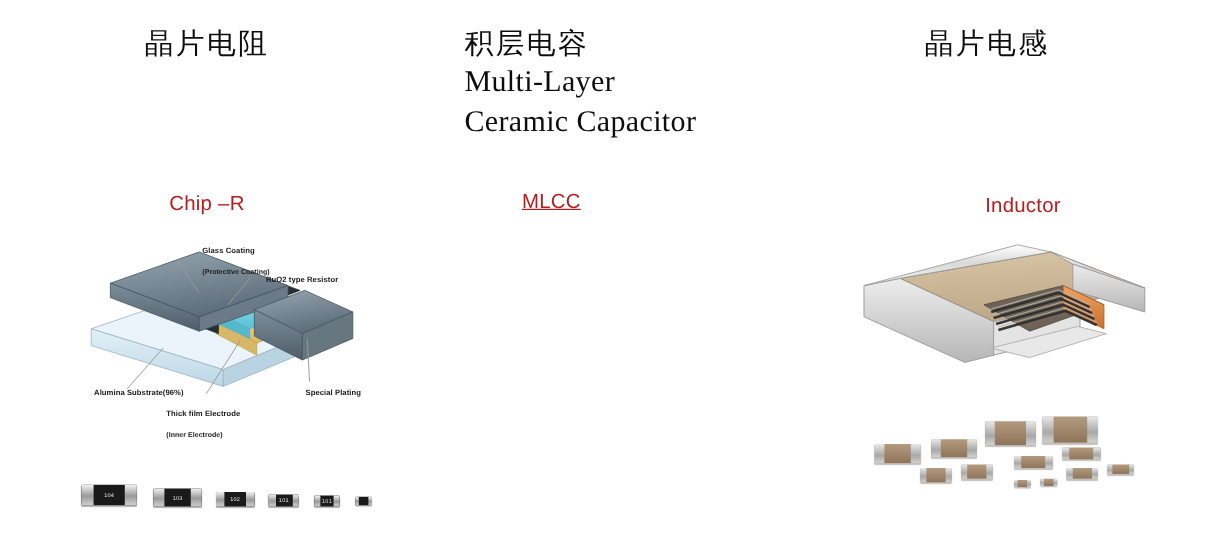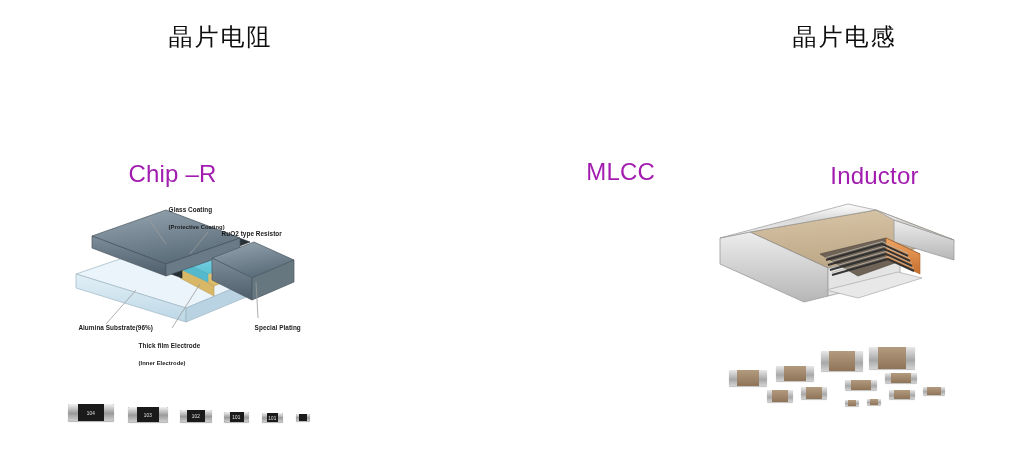--- a/index.html
+++ b/index.html
@@ -4,38 +4,38 @@
 <style>
   html,body{margin:0;padding:0;}
   body{
     width:1014px;height:456px;background:#ffffff;overflow:hidden;
     font-family:"Liberation Sans",sans-serif;position:relative;
   }
   .slide{position:relative;width:1014px;height:456px;}
   .col{position:absolute;top:0;height:456px;}
   #col-resistor{left:0;width:345px;}
   #col-mlcc{left:345px;width:330px;}
-  #col-inductor{left:675px;width:339px;}
+  #col-inductor{left:653px;width:339px;}
 
   .hdr{
     font-family:"Liberation Serif","DejaVu Serif",serif;
     color:#0d0d0d;font-size:25px;line-height:1.30;
     letter-spacing:.3px;
   }
   .hdr .cn{letter-spacing:2px;font-size:24px;}
-  #hdr-resistor{position:absolute;top:22px;left:16px;width:345px;text-align:center;padding-left:32px;}
+  #hdr-resistor{position:absolute;top:22px;left:0;width:345px;text-align:center;}
   #hdr-mlcc{position:absolute;top:22px;left:42px;width:280px;text-align:left;}
   #hdr-inductor{position:absolute;top:22px;left:0;width:339px;text-align:center;}
 
   .sub{
-    color:#a21caf;font-size:24px;font-family:"Liberation Sans",sans-serif;
+    color:#b91c1c;font-size:17px;font-family:"Liberation Sans",sans-serif;
     font-weight:400;letter-spacing:.2px;
   }
   #sub-resistor{position:absolute;top:160px;left:0;width:345px;text-align:center;}
-  #sub-mlcc{position:absolute;top:158px;left:90px;width:220px;text-align:right;}
+  #sub-mlcc{position:absolute;top:158px;left:90px;width:220px;text-align:left;text-decoration:underline;}
   #sub-inductor{position:absolute;top:162px;left:30px;width:339px;text-align:center;}
 
   
   .callout{
     position:absolute;color:#1a1a1a;font-size:6.4px;line-height:1.28;
     font-family:"Liberation Sans",sans-serif;white-space:pre;font-weight:bold;
     letter-spacing:.05px;
   }
   .callout .small{font-size:5.8px;font-weight:bold;}
 
@@ -192,20 +192,25 @@
       </div>
       <div class="chip rchip" style="left:234px;top:16px;width:14px;height:7px;">
         <span class="cap l"></span>
         <span class="cap r"></span>
       </div>
     </div>
   </div>
 
   <div class="col" id="col-mlcc">
 
+    <div class="hdr" id="hdr-mlcc">
+      <div class="cn">积层电容</div>
+      <div>Multi-Layer</div>
+      <div>Ceramic Capacitor</div>
+    </div>
 
     <div class="sub" id="sub-mlcc">MLCC</div>
 
     <div id="mlcc-figure">
       <svg viewBox="0 0 258 132" width="258" height="132">
         <defs>
           <linearGradient id="mTop" x1="0" y1="0" x2="0.2" y2="1">
             <stop offset="0" stop-color="#d9c6a8"></stop>
               <stop offset="1" stop-color="#bda887"></stop>
           </linearGradient>

